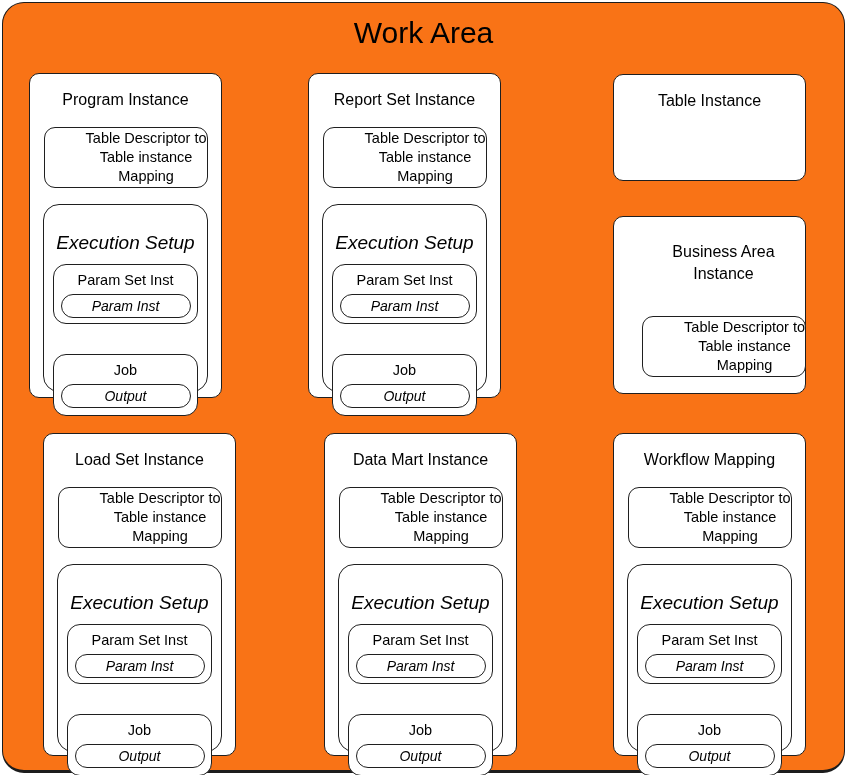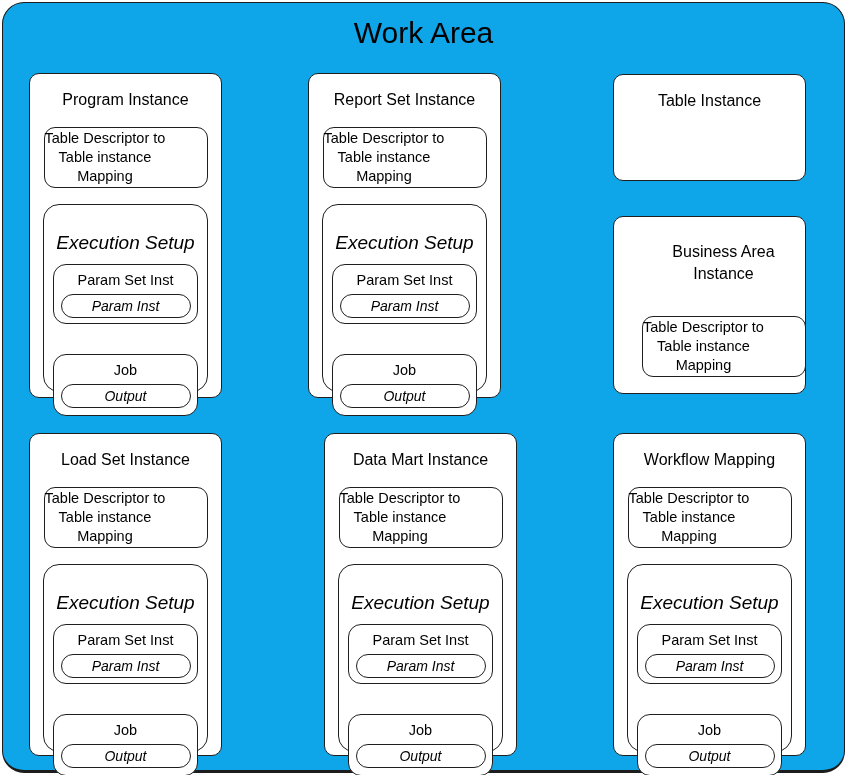--- a/index.html
+++ b/index.html
@@ -15,21 +15,21 @@
     background: #ffffff;
     overflow: hidden;
   }
   .work-area {
     position: absolute;
     left: 2px; top: 2px;
     width: 843px; height: 771px;
     border: 1.6px solid #1c1c1c;
     border-bottom-width: 3px;
     border-radius: 22px;
-    background: #0ea5e9;
+    background: #f97316;
   }
   .wa-title {
     margin-top: 12px;
     text-align: center;
     font-size: 30px;
     line-height: 36px;
     color: #000000;
   }
   
   .card {
@@ -52,21 +52,21 @@
     border: 1.4px solid #1f1f1f;
     background: #ffffff;
   }
   .mapping {
     width: 164px;
     height: 61px;
     margin: 16px auto 16px;
     border-radius: 11px;
     display: flex;
     align-items: center;
-    justify-content: flex-start;
+    justify-content: flex-end;
   }
   .mapping .pre {
     white-space: pre-line;
     text-align: center;
     font-size: 14.5px;
     line-height: 19px;
   }
   .exec {
     width: 165px;
     height: 188px;
@@ -181,21 +181,21 @@
     <div class="card biz-card" style="left:610px; top:213px;">
       <div class="card-title biz-title">Business Area
 Instance</div>
       <div class="rbox mapping biz-map">
         <span class="pre">Table Descriptor to
 Table instance
 Mapping</span>
       </div>
     </div>
 
-    <div class="card h323" style="left:26px; top:430px;">
+    <div class="card h323" style="left:40px; top:430px;">
       <div class="card-title">Load Set Instance</div>
       <div class="rbox mapping">
         <span class="pre">Table Descriptor to
 Table instance
 Mapping</span>
       </div>
       <div class="rbox exec">
         <div class="exec-title">Execution Setup</div>
         <div class="rbox param-set">
           <div class="inner-title">Param Set Inst</div>

